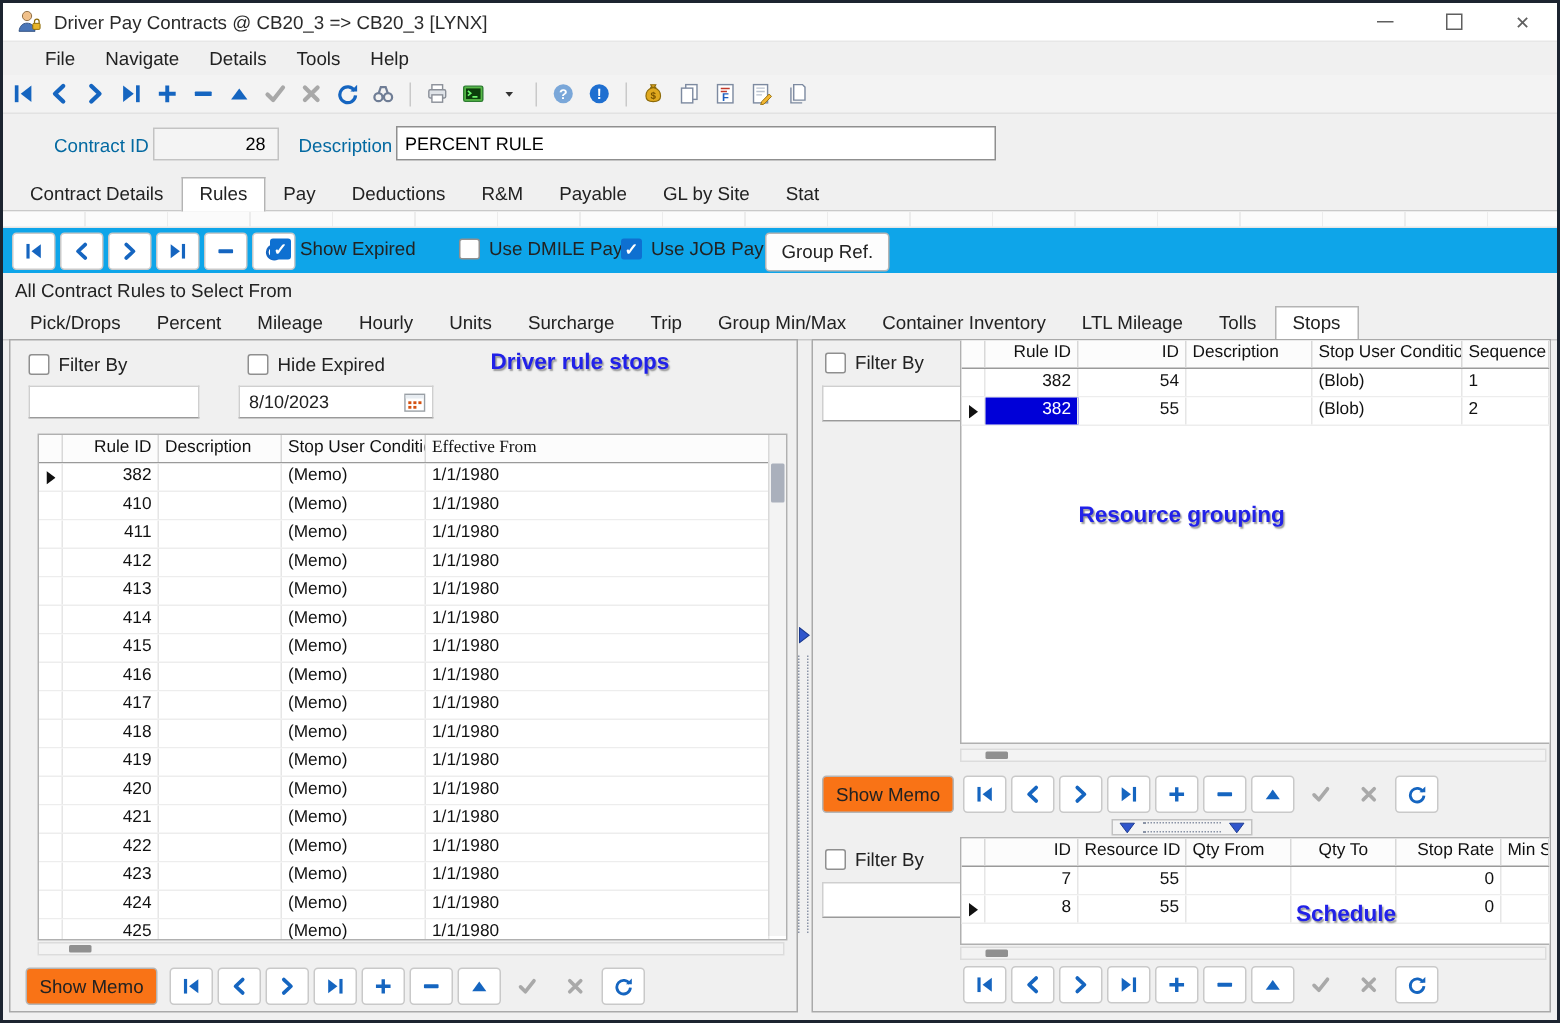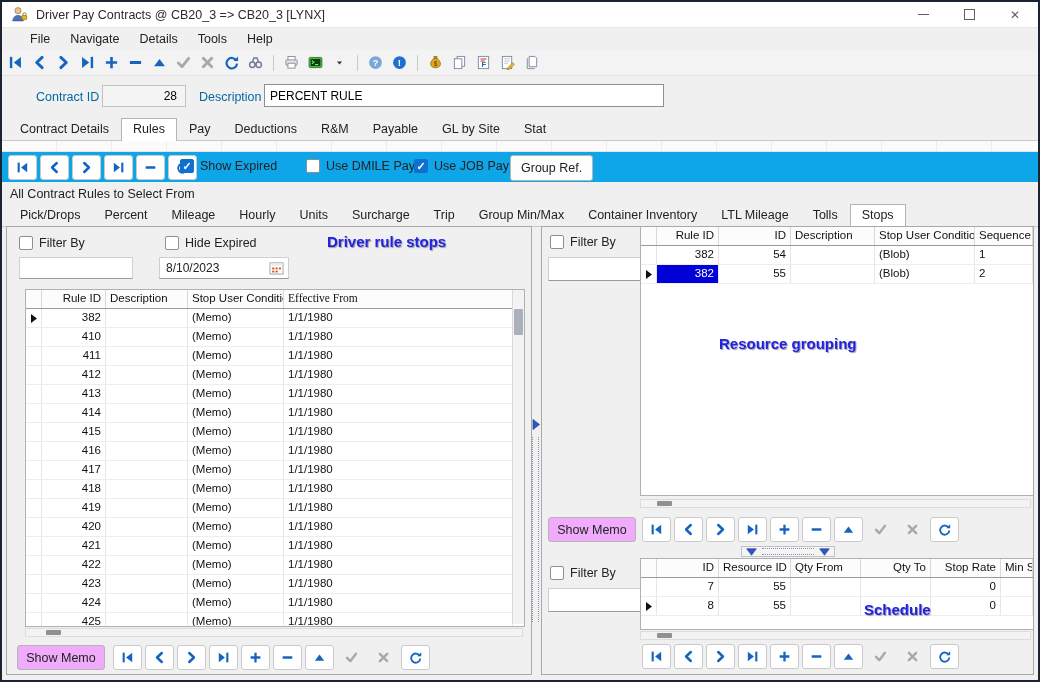--- a/index.html
+++ b/index.html
@@ -69,21 +69,21 @@
   .g-cell.sel{background:#0000d8;color:#fff;}
   .has-vscroll .g-head,.has-vscroll .g-row{margin-right:11px;}
   .vscroll{position:absolute;right:0;top:0;bottom:0;width:11px;background:#f3f3f3;border-left:1px solid #d9d9d9;}
   .vthumb{position:absolute;top:19px;left:1px;right:1px;height:26px;background:#aab0bc;border-radius:1px;}
   .hscroll{position:absolute;height:9px;background:#f3f3f3;border:1px solid #dcdcdc;box-sizing:border-box;}
   .hthumb{position:absolute;top:1px;bottom:1px;width:15px;background:#909090;border-radius:1px;}
   
   .h-split{position:absolute;left:0;right:0;height:11px;display:flex;align-items:center;justify-content:center;}
   .h-handle{display:flex;align-items:center;gap:4px;border:1px solid #c2c2c2;background:#f4f4f4;padding:0 3px;height:9px;}
   .h-grip{width:52px;height:5px;border-top:1px dotted #8a93a6;border-bottom:1px dotted #8a93a6;}
-  .memo-btn{position:absolute;width:86px;height:23px;background:#f0abfc;border:1px solid #b5b5b5;border-radius:3px;font-size:12.5px;color:#222;display:flex;align-items:center;justify-content:center;}
+  .memo-btn{position:absolute;width:86px;height:23px;background:#f97316;border:1px solid #b5b5b5;border-radius:3px;font-size:12.5px;color:#222;display:flex;align-items:center;justify-content:center;}
 </style>
 </head>
 <body>
 
 <div class="window">
 
   <div class="titlebar">
     <span class="app-icon">
       <svg viewBox="0 0 16 16">
           <circle cx="6.6" cy="4.4" r="2.9" fill="#f0c08a" stroke="#8a6a40" stroke-width="0.6"></circle>
@@ -680,21 +680,21 @@
         <span class="cb-box"></span>
         <span>Filter By</span>
       </label>
       <input class="tinput" style="left: 6px; top: 361px; width: 92px; height: 22px;" value="">
       <div class="grid" style="left:98px;top:331px;right:0;height:70px;border-right:none;">
           <div class="g-head">
             <div class="g-cell g-marker"></div>
             <div class="g-cell" style="width:62px;text-align:right;">ID</div>
             <div class="g-cell" style="width:72px;text-align:right;">Resource ID</div>
             <div class="g-cell" style="width:70px;text-align:left;">Qty From</div>
-            <div class="g-cell" style="width:70px;text-align:right;">Qty To</div>
+            <div class="g-cell" style="width:70px;text-align:center;">Qty To</div>
             <div class="g-cell" style="width:70px;text-align:right;">Stop Rate</div>
             <div class="g-cell" style="flex:1 1 auto;text-align:left;">Min St</div>
           </div>
           <div class="g-row">
             <div class="g-cell g-marker"></div>
             <div class="g-cell" style="width:62px;text-align:right;">7</div>
             <div class="g-cell" style="width:72px;text-align:right;">55</div>
             <div class="g-cell" style="width:70px;text-align:left;"></div>
             <div class="g-cell" style="width:70px;text-align:left;"></div>
             <div class="g-cell" style="width:70px;text-align:right;">0</div>

